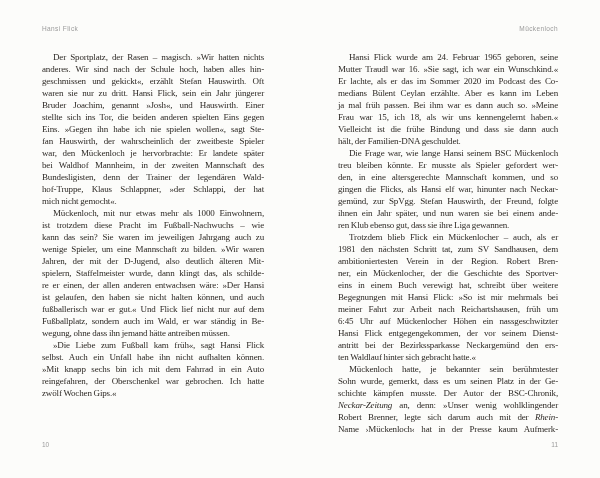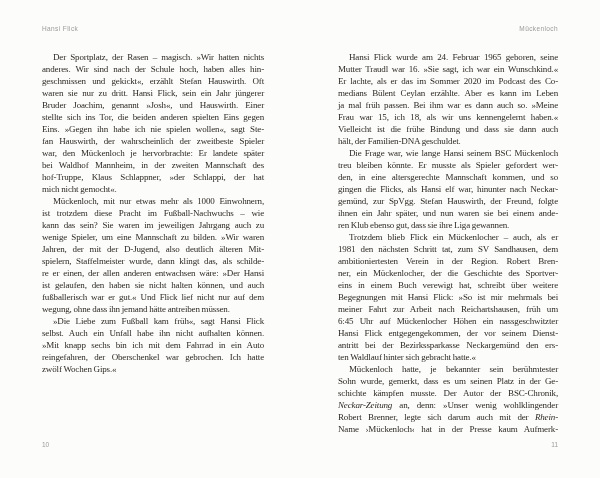--- a/index.html
+++ b/index.html
@@ -81,31 +81,33 @@
         <div class="line indent just">Der Sportplatz, der Rasen – magisch. »Wir hatten nichts</div>
         <div class="line just">anderes. Wir sind nach der Schule hoch, haben alles hin-</div>
         <div class="line just">geschmissen und gekickt«, erzählt Stefan Hauswirth. Oft</div>
         <div class="line just">waren sie nur zu dritt. Hansi Flick, sein ein Jahr jüngerer</div>
         <div class="line just">Bruder Joachim, genannt »Josh«, und Hauswirth. Einer</div>
         <div class="line just">stellte sich ins Tor, die beiden anderen spielten Eins gegen</div>
         <div class="line just">Eins. »Gegen ihn habe ich nie spielen wollen«, sagt Ste-</div>
         <div class="line just">fan Hauswirth, der wahrscheinlich der zweitbeste Spieler</div>
         <div class="line just">war, den Mückenloch je hervorbrachte: Er landete später</div>
         <div class="line just">bei Waldhof Mannheim, in der zweiten Mannschaft des</div>
+        <div class="line just">Bundesligisten, denn der Trainer der legendären Wald-</div>
         <div class="line just">hof-Truppe, Klaus Schlappner, »der Schlappi, der hat</div>
         <div class="line">mich nicht gemocht«.</div>
         <div class="line indent just">Mückenloch, mit nur etwas mehr als 1000 Einwohnern,</div>
         <div class="line just">ist trotzdem diese Pracht im Fußball-Nachwuchs – wie</div>
         <div class="line just">kann das sein? Sie waren im jeweiligen Jahrgang auch zu</div>
         <div class="line just">wenige Spieler, um eine Mannschaft zu bilden. »Wir waren</div>
         <div class="line just">Jahren, der mit der D-Jugend, also deutlich älteren Mit-</div>
         <div class="line just">spielern, Staffelmeister wurde, dann klingt das, als schilde-</div>
         <div class="line just">re er einen, der allen anderen entwachsen wäre: »Der Hansi</div>
         <div class="line just">ist gelaufen, den haben sie nicht halten können, und auch</div>
         <div class="line just">fußballerisch war er gut.« Und Flick lief nicht nur auf dem</div>
+        <div class="line just">Fußballplatz, sondern auch im Wald, er war ständig in Be-</div>
         <div class="line">wegung, ohne dass ihn jemand hätte antreiben müssen.</div>
         <div class="line indent just">»Die Liebe zum Fußball kam früh«, sagt Hansi Flick</div>
         <div class="line just">selbst. Auch ein Unfall habe ihn nicht aufhalten können.</div>
         <div class="line just">»Mit knapp sechs bin ich mit dem Fahrrad in ein Auto</div>
         <div class="line just">reingefahren, der Oberschenkel war gebrochen. Ich hatte</div>
         <div class="line">zwölf Wochen Gips.«</div>
       </div>
     <div class="folio fl">10</div>
   </div>
 

